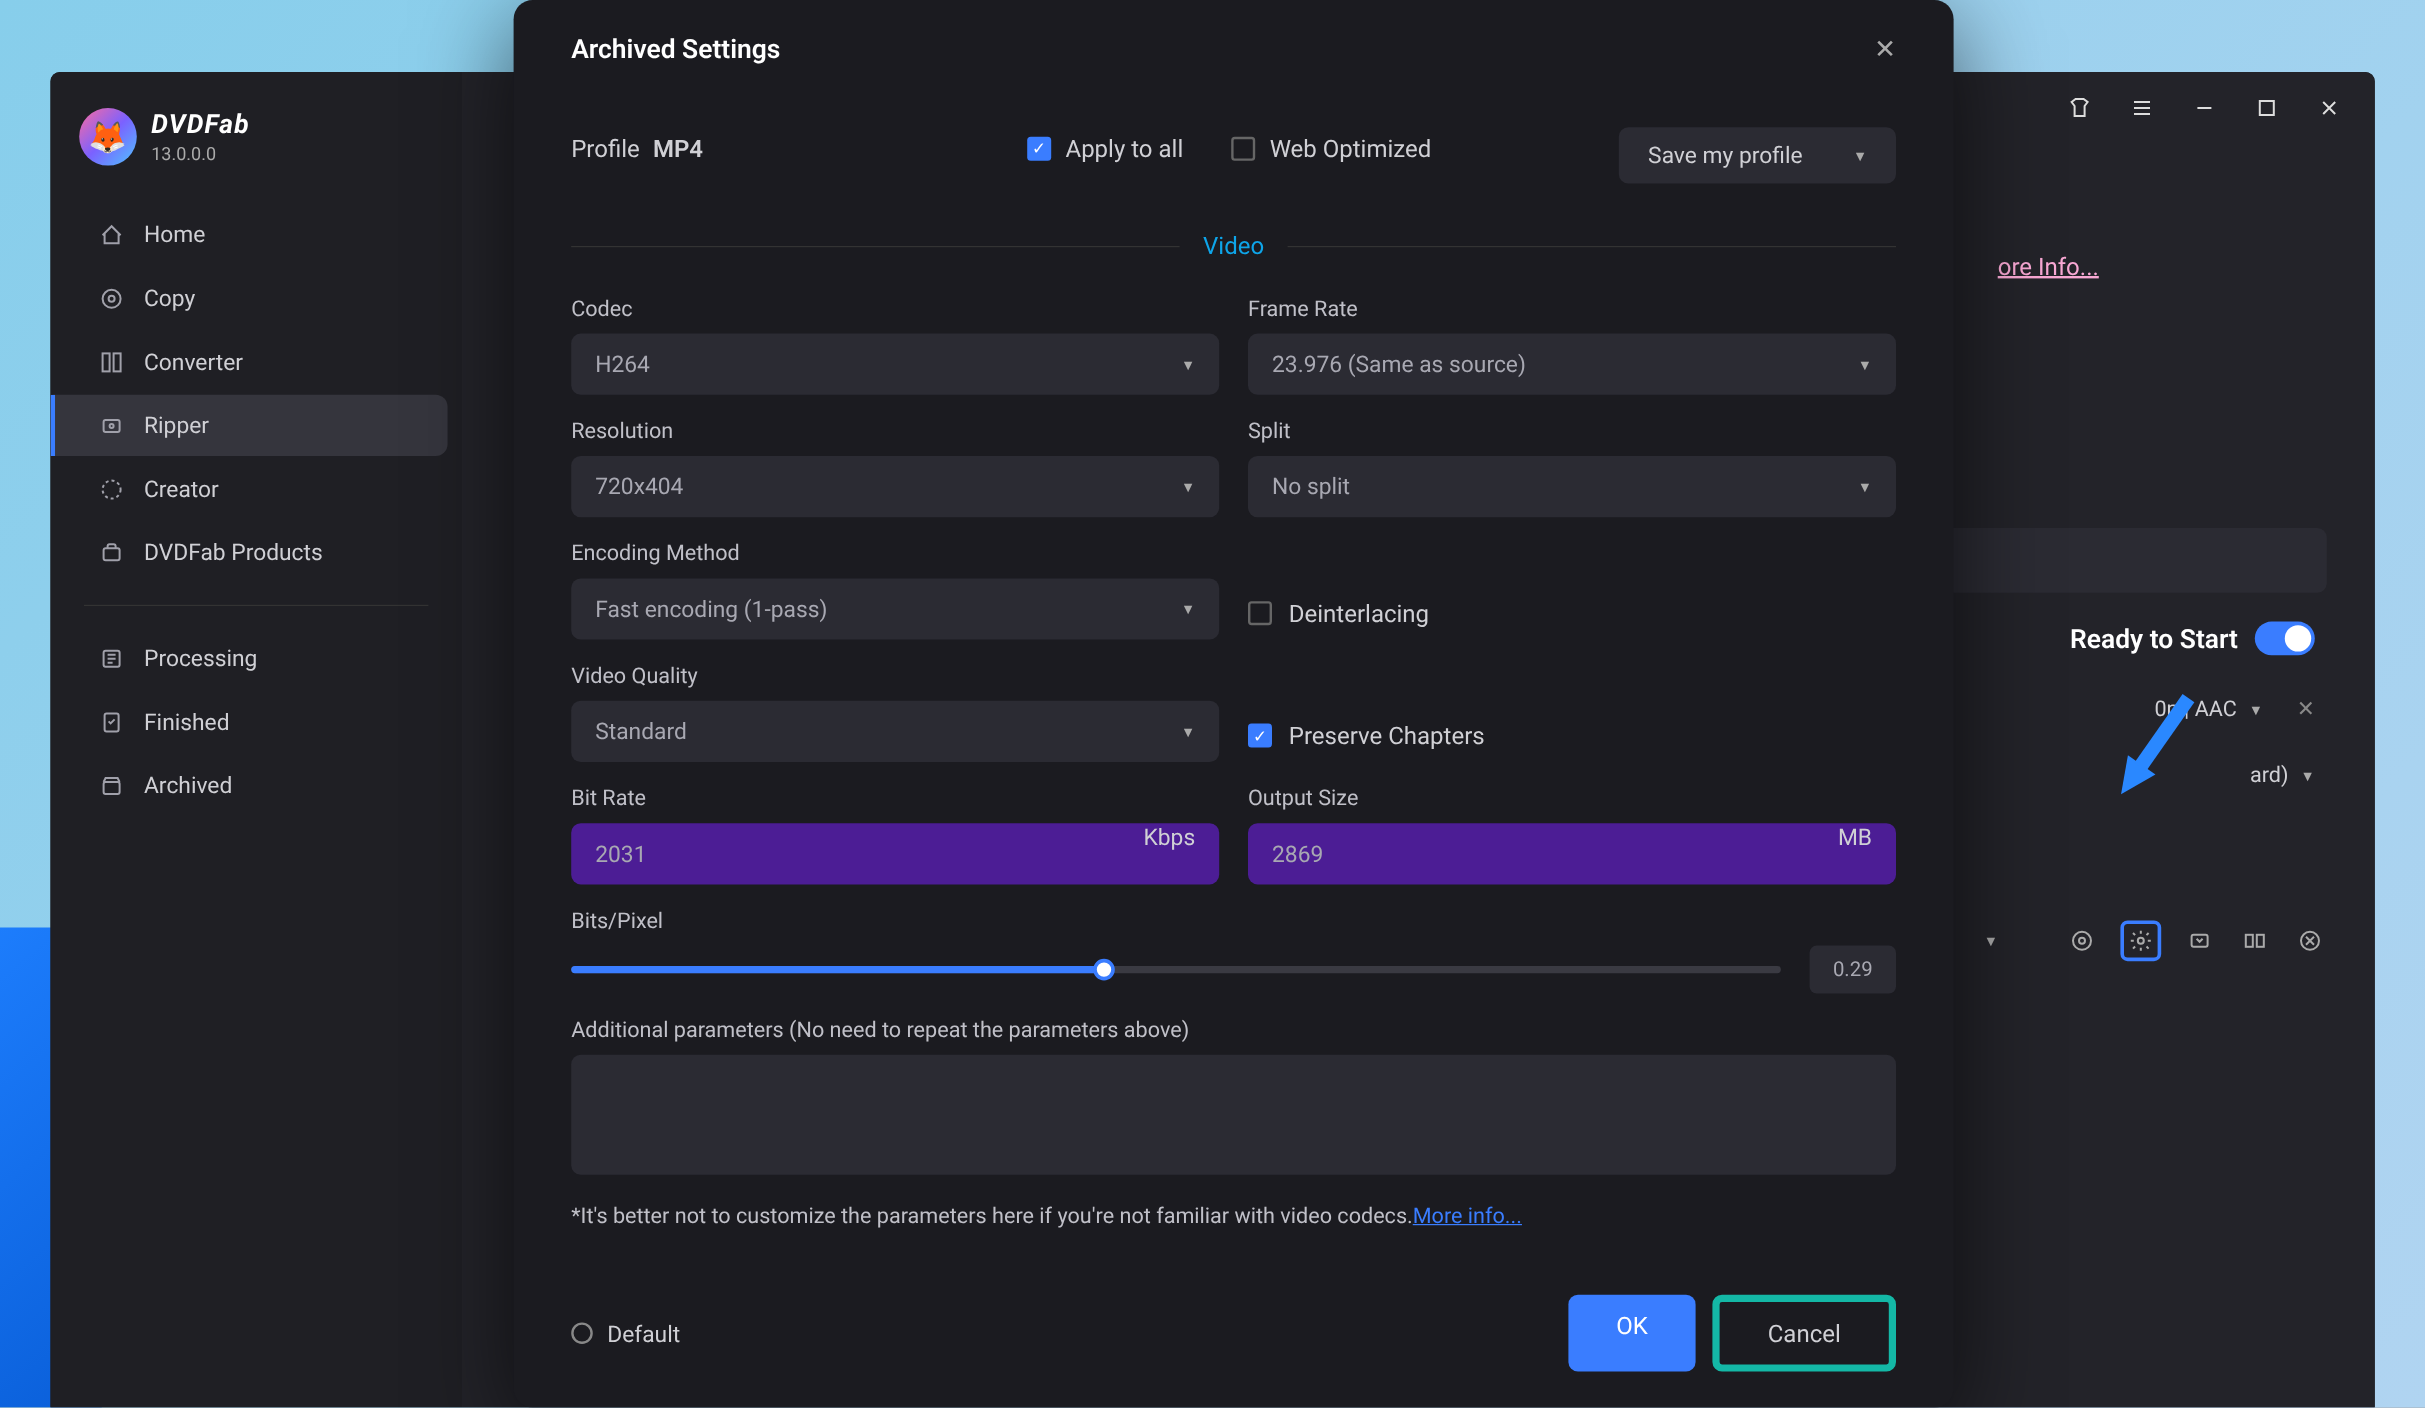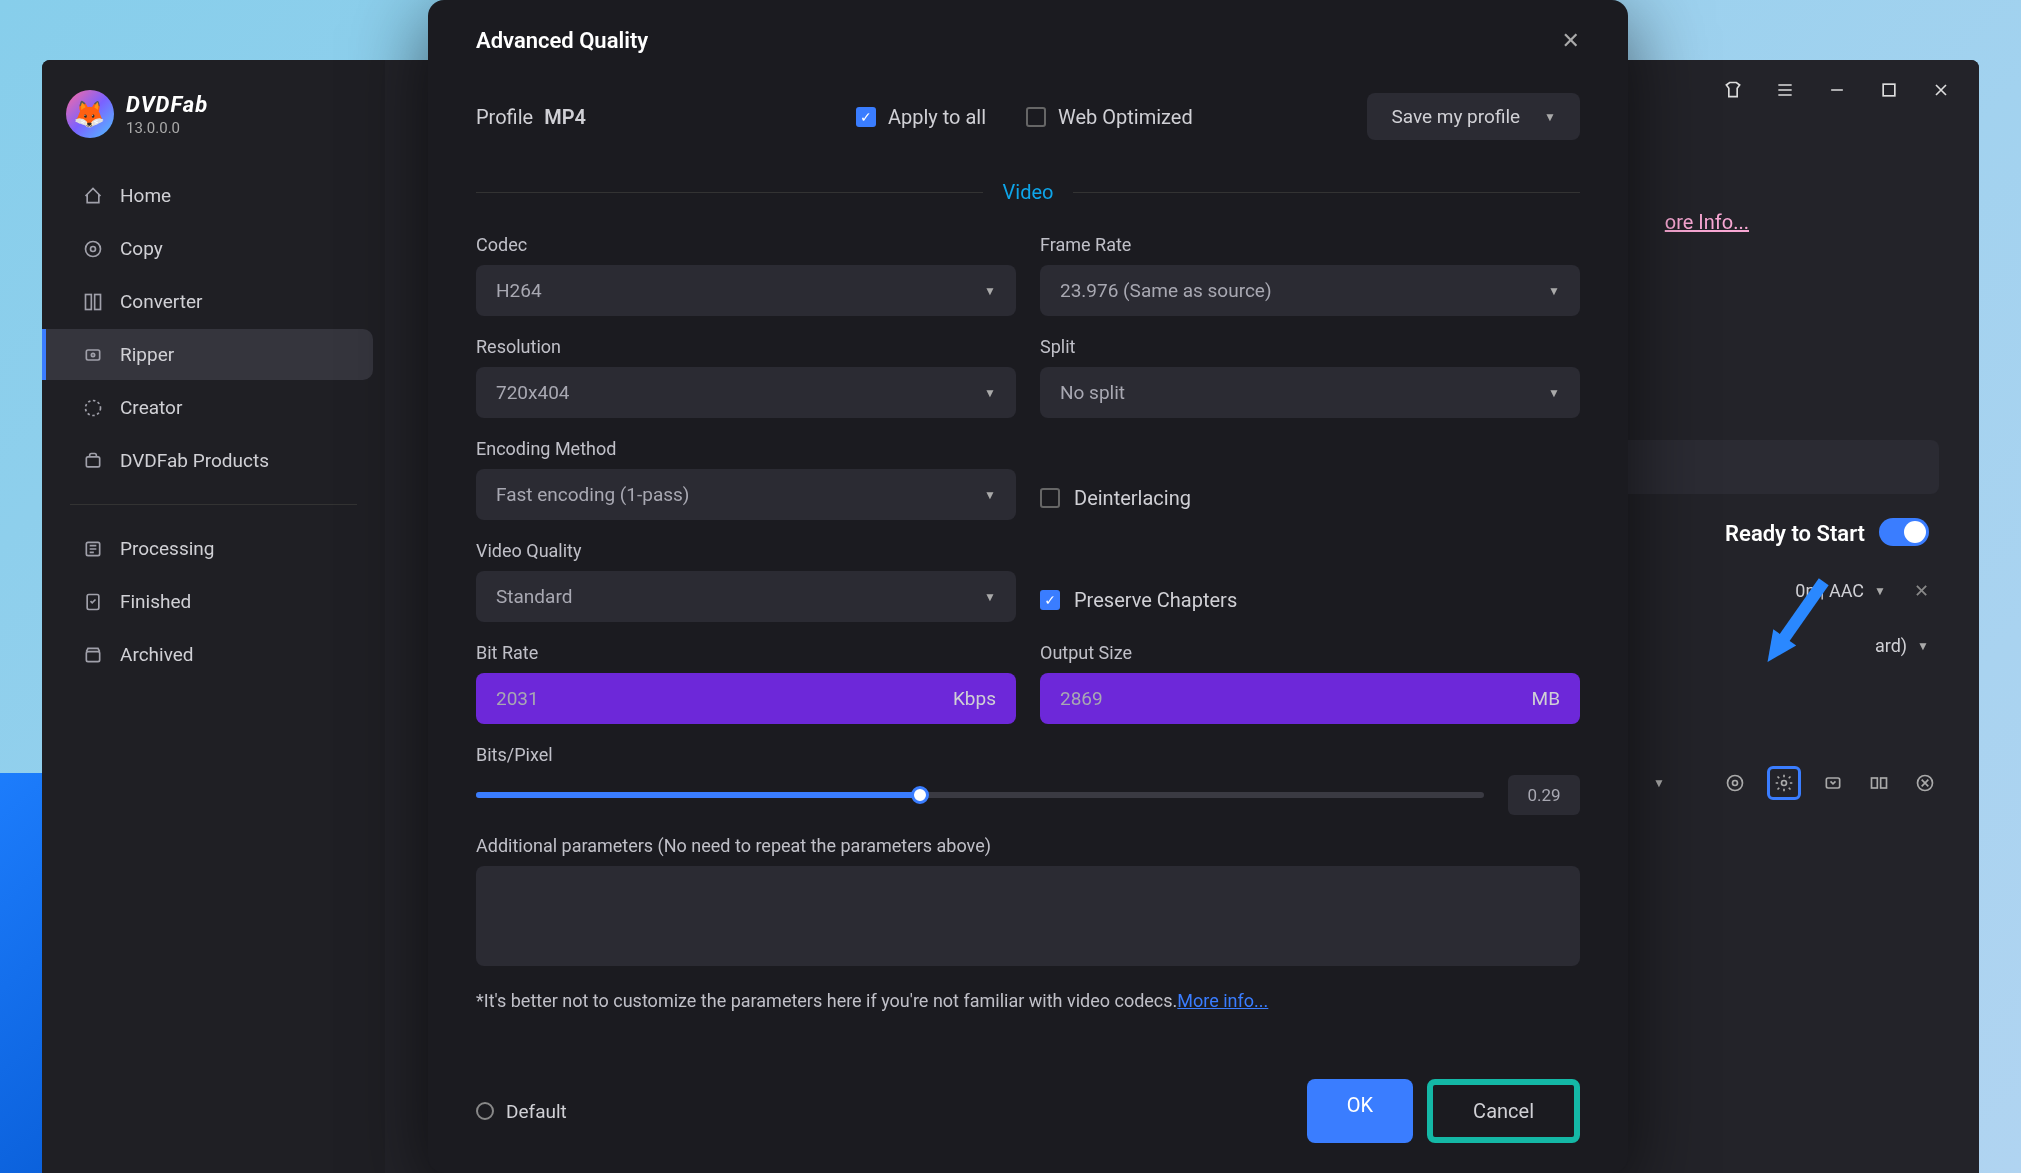--- a/index.html
+++ b/index.html
@@ -44,29 +44,29 @@
 .modal-title { color: #fff; font-size: 22px; font-weight: 600; }
 .modal-close { color: #aaa; font-size: 22px; cursor: pointer; }
 .modal-body { padding: 0 48px; flex: 1; overflow-y: auto; }
 .profile-row { display: flex; align-items: center; gap: 40px; margin: 20px 0 40px 0; }
 .profile-label { color: #d0d0d5; font-size: 20px; }
 .profile-label b { font-weight: 600; margin-left: 6px; }
 .checkbox-group { display: flex; align-items: center; gap: 12px; }
 .chk { width: 20px; height: 20px; background: #3a7dff; border-radius: 3px; display: inline-flex; align-items: center; justify-content: center; color: #fff; font-size: 14px; cursor: pointer; }
 .chk.empty { background: transparent; border: 2px solid #666; }
 .chk-label { color: #d0d0d5; font-size: 20px; }
-.save-profile { margin-left: auto; background: #2b2b33; padding: 12px 24px; border-radius: 8px; color: #d0d0d5; font-size: 19px; display: flex; align-items: center; gap: 24px; cursor: pointer; }
+.save-profile { margin-left: auto; background: #2b2b33; padding: 12px 24px; border-radius: 8px; color: #d0d0d5; font-size: 19px; display: flex; align-items: center; gap: 42px; cursor: pointer; margin-top: 12px; }
 .section-divider { display: flex; align-items: center; gap: 20px; margin: 10px 0 30px 0; }
 .section-divider .line { flex: 1; height: 1px; background: #333; }
 .section-title { color: #0ea5e9; font-size: 20px; }
 .form-grid { display: grid; grid-template-columns: 1fr 1fr; gap: 20px 24px; }
 .field { display: flex; flex-direction: column; gap: 10px; }
 .field-label { color: #c0c0c8; font-size: 18px; }
 .select, .text-input { background: #2b2b33; border-radius: 8px; padding: 14px 20px; color: #a8a8b2; font-size: 19px; display: flex; justify-content: space-between; align-items: center; cursor: pointer; border: none; }
-.unit-input { display: flex; align-items: center; background: #6d28d9; border-radius: 8px; }
+.unit-input { display: flex; background: #4c1d95; border-radius: 8px; }
 .unit-input input { flex: 1; background: transparent; border: none; padding: 14px 20px; color: #a8a8b2; font-size: 19px; outline: none; }
 .unit-input .unit { color: #d0d0d5; padding: 0 20px; font-size: 19px; }
 .checkbox-field { display: flex; align-items: center; gap: 14px; margin-top: 38px; }
 .slider-row { display: flex; align-items: center; gap: 24px; }
 .slider { flex: 1; height: 6px; background: #3a3a42; border-radius: 3px; position: relative; cursor: pointer; }
 .slider-fill { position: absolute; left: 0; top: 0; height: 100%; background: #3a7dff; border-radius: 3px; }
 .slider-thumb { position: absolute; top: -6px; width: 18px; height: 18px; background: #fff; border: 3px solid #3a7dff; border-radius: 50%; transform: translateX(-9px); }
 .slider-value { background: #2b2b33; padding: 10px 16px; border-radius: 6px; color: #a8a8b2; font-size: 17px; min-width: 72px; text-align: center; }
 .textarea { background: #2b2b33; border-radius: 8px; min-height: 100px; padding: 16px 20px; color: #a8a8b2; font-size: 18px; border: none; resize: none; width: 100%; }
 .note { color: #c0c0c8; font-size: 18px; margin-top: 14px; }
@@ -254,21 +254,21 @@
       </div>
     </div>
 
     <div class="arrow-pointer"></div>
 
   </div>
 </div>
 
 <div class="modal">
   <div class="modal-header">
-    <span class="modal-title">Advanced Quality</span>
+    <span class="modal-title">Archived Settings</span>
     <span class="modal-close">✕</span>
   </div>
   <div class="modal-body">
     <div class="profile-row">
       <span class="profile-label"><span>Profile</span>&nbsp;<b>MP4</b></span>
       <div class="checkbox-group" style="margin-left:230px;">
         <span class="chk">✓</span>
         <span class="chk-label">Apply to all</span>
       </div>
       <div class="checkbox-group">

